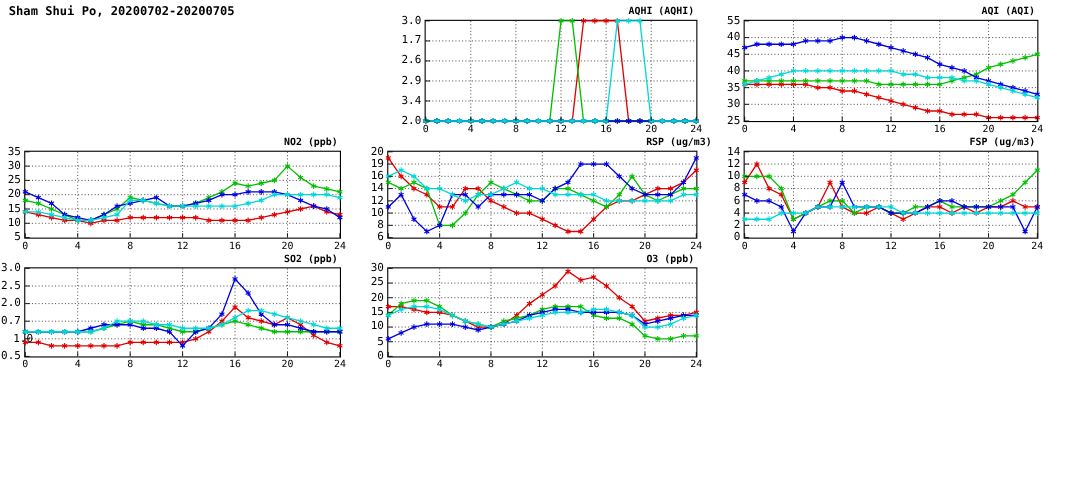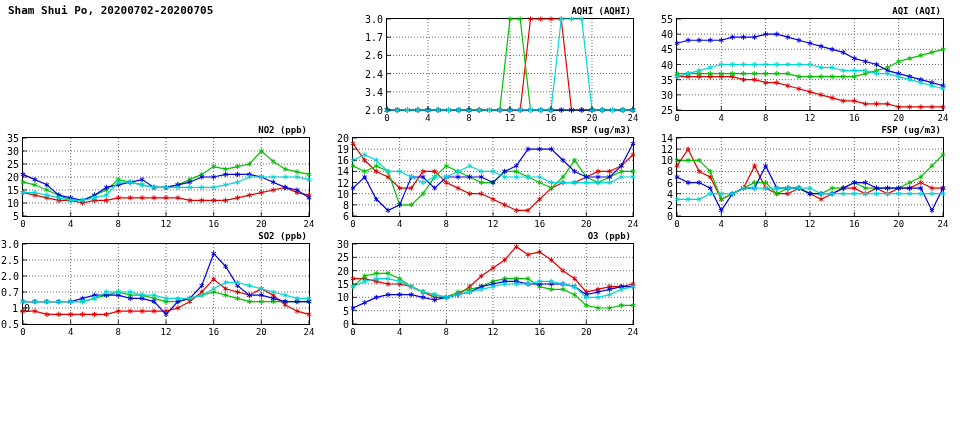--- a/index.html
+++ b/index.html
@@ -57,21 +57,21 @@
       <div class="plotlabel" style="left: 386px; width: 245px; top: 6px;">AQHI (AQHI)</div>
       <div class="tick-x" style="left: 387px; top: 113px;">0</div>
       <div class="tick-x" style="left: 428px; top: 113px;">4</div>
       <div class="tick-x" style="left: 469px; top: 113px;">8</div>
       <div class="tick-x" style="left: 510px; top: 113px;">12</div>
       <div class="tick-x" style="left: 551px; top: 113px;">16</div>
       <div class="tick-x" style="left: 592px; top: 113px;">20</div>
       <div class="tick-x" style="left: 633px; top: 113px;">24</div>
       <div class="tick-y" style="left: 364px; width: 19px; top: 110px;">2.0</div>
       <div class="tick-y" style="left: 364px; width: 19px; top: 91.8px;">3.4</div>
-      <div class="tick-y" style="left: 364px; width: 19px; top: 73.6px;">2.4</div>
+      <div class="tick-y" style="left: 364px; width: 19px; top: 73.6px;">2.9</div>
       <div class="tick-y" style="left: 364px; width: 19px; top: 55.4px;">2.6</div>
       <div class="tick-y" style="left: 364px; width: 19px; top: 37.2px;">1.7</div>
       <div class="tick-y" style="left: 364px; width: 19px; top: 19px;">3.0</div>
     </div>
     <div class="panel" style="left: 0px; top: 0px;">
       <div class="plotbox" style="left: 676px; top: 18px; width: 268px; height: 93px;"></div>
       <div style="position: absolute; left: 677px; top: 19px; width: 266px; height: 91px;">
         <svg width="266" height="91">
           <line x1="44.33333333333333" x2="44.33333333333333" y1="0" y2="91" stroke="#000" stroke-width="0.6" stroke-dasharray="1,2"></line>
           <line x1="88.66666666666666" x2="88.66666666666666" y1="0" y2="91" stroke="#000" stroke-width="0.6" stroke-dasharray="1,2"></line>
@@ -210,21 +210,21 @@
           <line y1="78" y2="78" x1="0" x2="4" stroke="#000" stroke-width="0.8"></line>
           <line y1="66.85714285714286" y2="66.85714285714286" x1="0" x2="4" stroke="#000" stroke-width="0.8"></line>
           <line y1="55.714285714285715" y2="55.714285714285715" x1="0" x2="4" stroke="#000" stroke-width="0.8"></line>
           <line y1="44.57142857142858" y2="44.57142857142858" x1="0" x2="4" stroke="#000" stroke-width="0.8"></line>
           <line y1="33.42857142857143" y2="33.42857142857143" x1="0" x2="4" stroke="#000" stroke-width="0.8"></line>
           <line y1="22.285714285714285" y2="22.285714285714285" x1="0" x2="4" stroke="#000" stroke-width="0.8"></line>
           <line y1="11.142857142857153" y2="11.142857142857153" x1="0" x2="4" stroke="#000" stroke-width="0.8"></line>
           <line y1="0" y2="0" x1="0" x2="4" stroke="#000" stroke-width="0.8"></line>
         </svg>
       </div>
-      <div class="plotlabel" style="left: 352px; width: 279px; top: 125px; text-align: right;">RSP (ug/m3)</div>
+      <div class="plotlabel" style="left: 368px; width: 279px; top: 125px; text-align: right;">RSP (ug/m3)</div>
       <div class="tick-x" style="left: 353px; top: 219px;">0</div>
       <div class="tick-x" style="left: 399.667px; top: 219px;">4</div>
       <div class="tick-x" style="left: 446.333px; top: 219px;">8</div>
       <div class="tick-x" style="left: 493px; top: 219px;">12</div>
       <div class="tick-x" style="left: 539.667px; top: 219px;">16</div>
       <div class="tick-x" style="left: 586.333px; top: 219px;">20</div>
       <div class="tick-x" style="left: 633px; top: 219px;">24</div>
       <div class="tick-y" style="left: 330px; width: 19px; top: 216px;">6</div>
       <div class="tick-y" style="left: 330px; width: 19px; top: 204.857px;">8</div>
       <div class="tick-y" style="left: 330px; width: 19px; top: 193.714px;">10</div>

